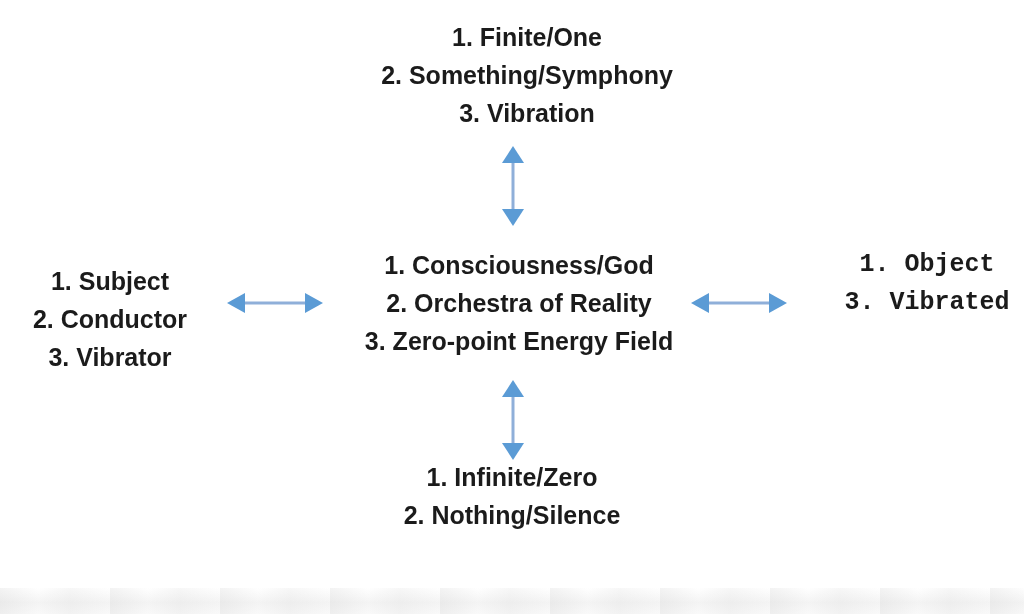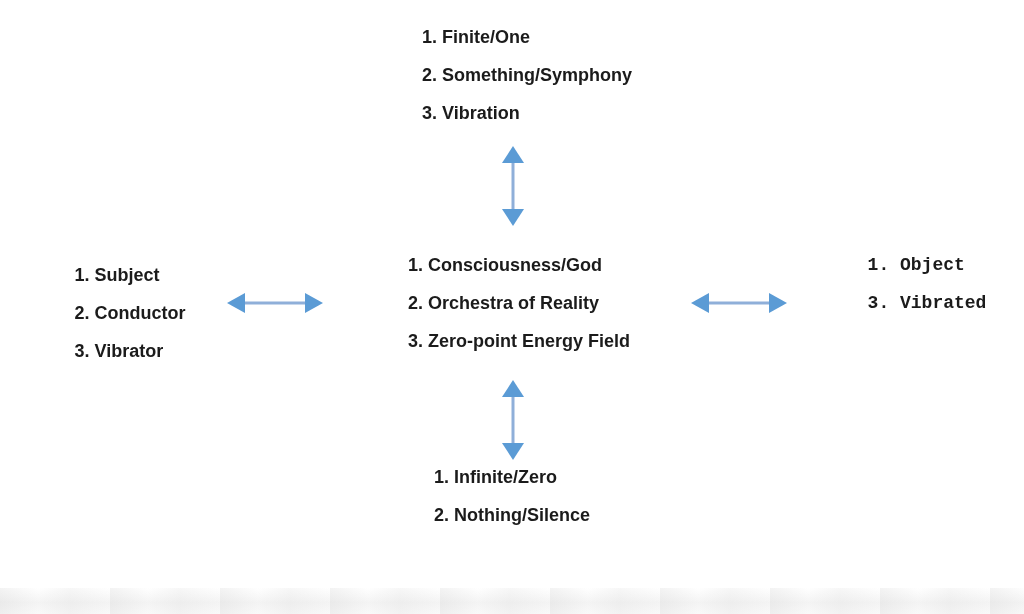--- a/index.html
+++ b/index.html
@@ -10,22 +10,23 @@
   .canvas {
     position: relative;
     width: 1024px;
     height: 614px;
     background: #ffffff;
     overflow: hidden;
     font-family: "Liberation Sans", "DejaVu Sans", sans-serif;
   }
   .node {
     position: absolute;
+    text-align: center;
     font-weight: bold;
-    font-size: 18px;
+    font-size: 25px;
     line-height: 38px;
     color: var(--color-text, #1b1b1b);
     white-space: nowrap;
     transform: translateX(-50%);
   }
   .node .line { display: block; }
   .arrow {
     position: absolute;
     display: block;
   }
@@ -60,21 +61,21 @@
     <span class="line">2. Something/Symphony</span>
     <span class="line">3. Vibration</span>
   </div>
 
   <svg class="arrow" style="left:498px; top:146px;" width="30" height="80" viewBox="0 0 30 80" aria-hidden="true">
     <line class="shaft" x1="15" y1="13" x2="15" y2="67"></line>
     <polygon class="head" points="15,0 4,17 26,17"></polygon>
     <polygon class="head" points="15,80 4,63 26,63"></polygon>
   </svg>
 
-  <div class="node" style="left:110px; top:256px;margin-left:20px;">
+  <div class="node" style="left:110px; top:262px;">
     <span class="line">1. Subject</span>
     <span class="line">2. Conductor</span>
     <span class="line">3. Vibrator</span>
   </div>
 
   <svg class="arrow" style="left:227px; top:288px;" width="96" height="30" viewBox="0 0 96 30" aria-hidden="true">
     <line class="shaft" x1="14" y1="15" x2="82" y2="15"></line>
     <polygon class="head" points="0,15 18,5 18,25"></polygon>
     <polygon class="head" points="96,15 78,5 78,25"></polygon>
   </svg>

